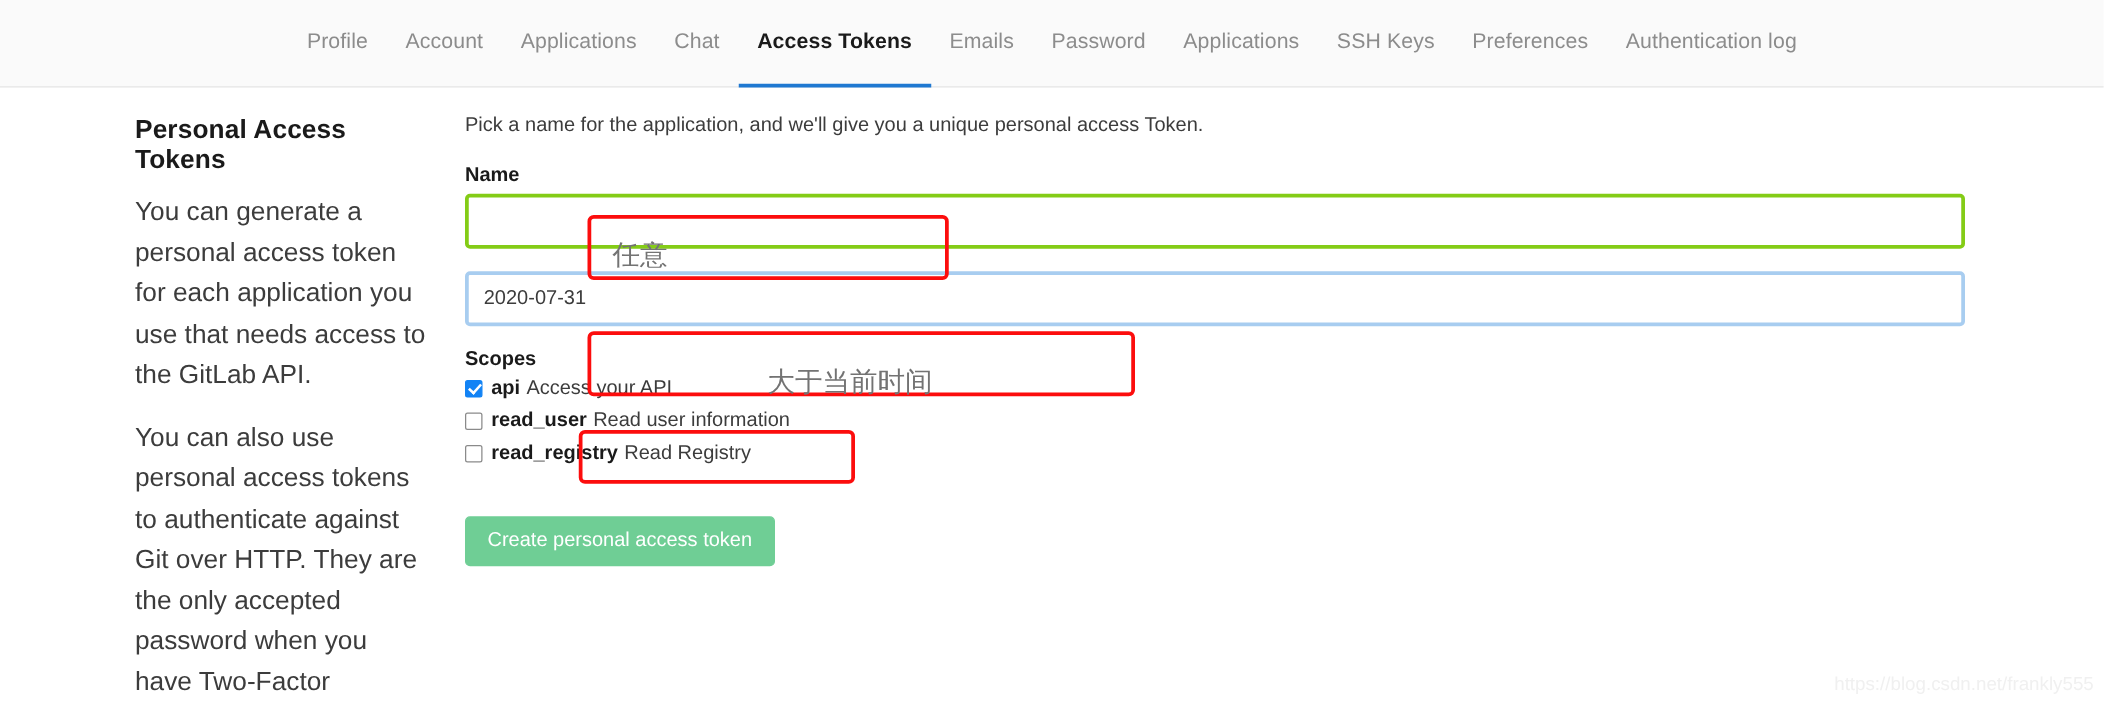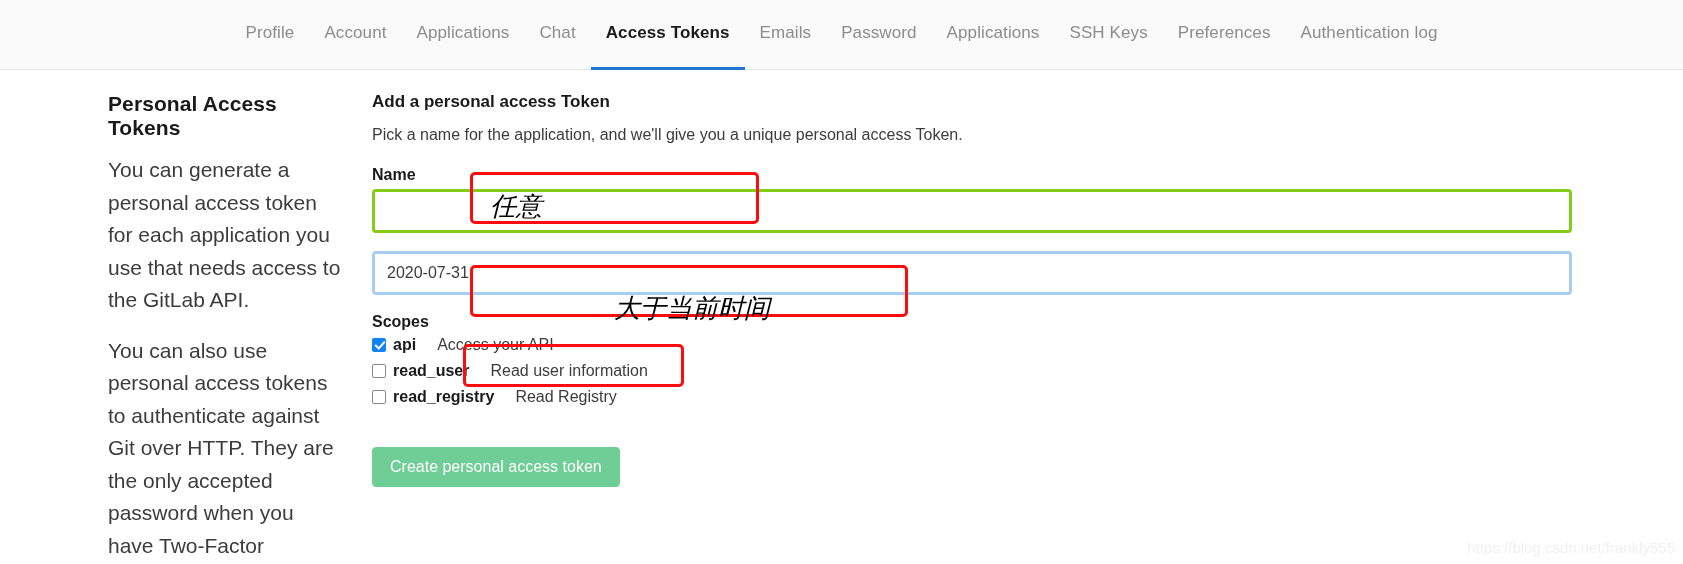--- a/index.html
+++ b/index.html
@@ -150,21 +150,21 @@
     top: 0px;
     width: 4px;
     height: 8px;
     border: solid #fff;
     border-width: 0 2px 2px 0;
     transform: rotate(42deg);
   }
   .scope-code {
     font-weight: bold;
     color: #1a1a1a;
-    margin-right: 21px;
+    margin-right: 5px;
   }
 
   
   .submit-btn {
     margin-top: 22px;
     background: #6fce95;
     border: 1px solid #6fce95;
     color: #ffffff;
     font-size: 16px;
     font-family: "Liberation Sans", sans-serif;
@@ -176,26 +176,25 @@
 
   
   .anno-box {
     position: absolute;
     border: 3px solid #fc0d0d;
     border-radius: 5px;
     pointer-events: none;
   }
   .anno-text {
     position: absolute;
-    color: #000000;
-    font-size: 26px;
+    color: #737373;
+    font-size: 22px;
     font-family: "DejaVu Sans", sans-serif;
     pointer-events: none;
     white-space: nowrap;
-    font-style: italic;
   }
 
   #anno-name-box    { left: 470px;  top: 172px; width: 289px;  height: 52px; }
   #anno-name-text   { left: 490px;  top: 189px; }
   #anno-exp-box     { left: 470px;  top: 265px; width: 438px;  height: 52px; }
   #anno-exp-text    { left: 614px;  top: 291px; }
   #anno-scope-box   { left: 463px;  top: 344px; width: 221px;  height: 43px; }
 
   
   .watermark {
@@ -229,21 +228,20 @@
 
 <div class="page">
 
   <div class="sidebar">
     <h2>Personal Access Tokens</h2>
     <p>You can generate a personal access token for each application you use that needs access to the GitLab API.</p>
     <p>You can also use personal access tokens to authenticate against Git over HTTP. They are the only accepted password when you have Two-Factor Authentication (2FA) enabled.</p>
   </div>
 
   <div class="main">
-    <h3>Add a personal access Token</h3>
     <p class="lead">Pick a name for the application, and we'll give you a unique personal access Token.</p>
 
     <div class="field-block">
       <label class="field-label">Name</label>
       <input class="text-input" type="text" value="" style="">
     </div>
 
     <div class="field-block">
       <input class="text-input focused" type="text" value="2020-07-31" style="">
     </div>

